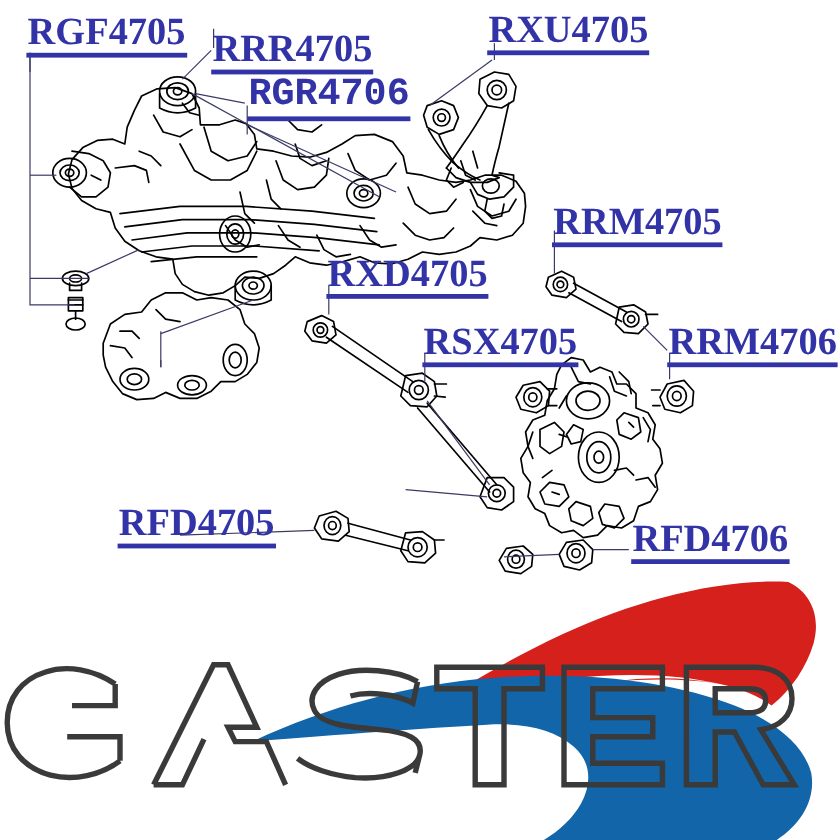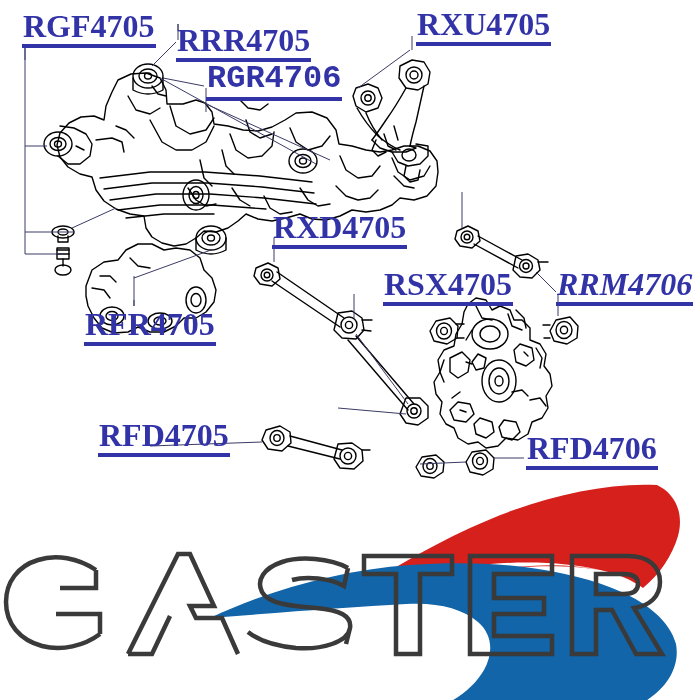--- a/index.html
+++ b/index.html
@@ -314,45 +314,45 @@
   </svg>
 
   <div class="plabel" style="left:22px;  top:10px;">
     <span class="txt">RGF4705</span>
     <span class="ul"></span>
   </div>
   <div class="plabel" style="left:176px; top:24px;">
     <span class="txt">RRR4705</span>
     <span class="ul"></span>
   </div>
-  <div class="plabel" style="left:416px; top:8px;">
+  <div class="plabel" style="left:406px; top:8px;">
     <span class="txt">RXU4705</span>
     <span class="ul"></span>
   </div>
   <div class="plabel" style="left:206px; top:63px;font-family:Liberation Mono, monospace;">
     <span class="txt">RGR4706</span>
     <span class="ul"></span>
   </div>
   <div class="plabel" style="left:460px; top:168px;">
+    <span class="txt">RRM4705</span>
     <span class="ul"></span>
   </div>
   <div class="plabel" style="left:272px; top:211px;">
     <span class="txt">RXD4705</span>
     <span class="ul"></span>
   </div>
-  <div class="plabel" style="left:352px; top:268px;margin-left:31px;">
+  <div class="plabel" style="left:352px; top:268px;">
     <span class="txt">RSX4705</span>
     <span class="ul"></span>
   </div>
-  <div class="plabel" style="left:556px; top:268px;font-style:italic;">
+  <div class="plabel" style="left:556px; top:268px;">
     <span class="txt">RRM4706</span>
     <span class="ul"></span>
   </div>
   <div class="plabel" style="left:84px;  top:308px;">
-    <span class="txt">RFR4705</span>
     <span class="ul"></span>
   </div>
   <div class="plabel" style="left:80px;  top:419px;margin-left:18px;">
     <span class="txt">RFD4705</span>
     <span class="ul"></span>
   </div>
   <div class="plabel" style="left:526px; top:432px;">
     <span class="txt">RFD4706</span>
     <span class="ul"></span>
   </div>

